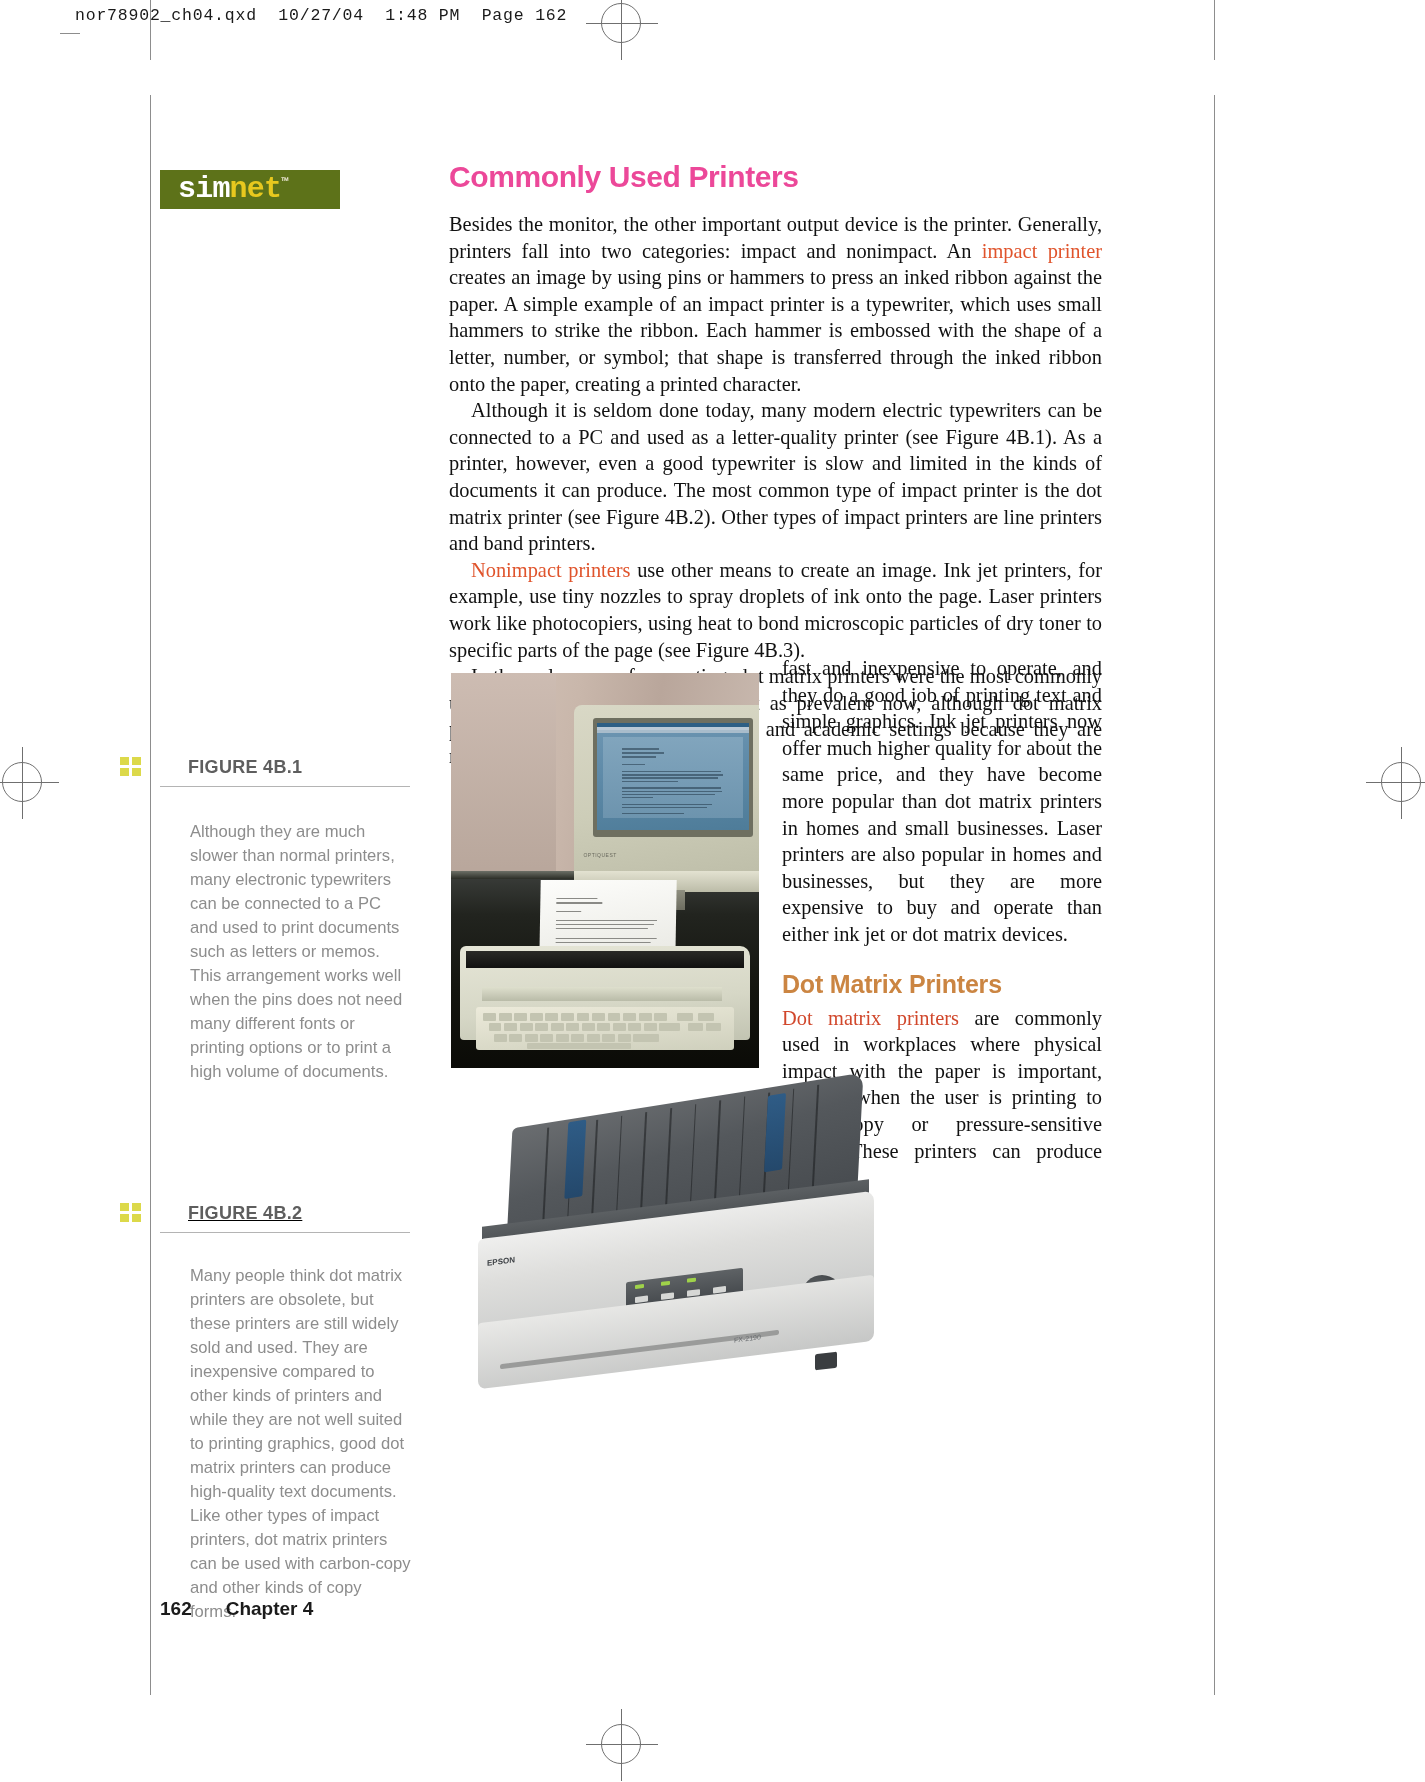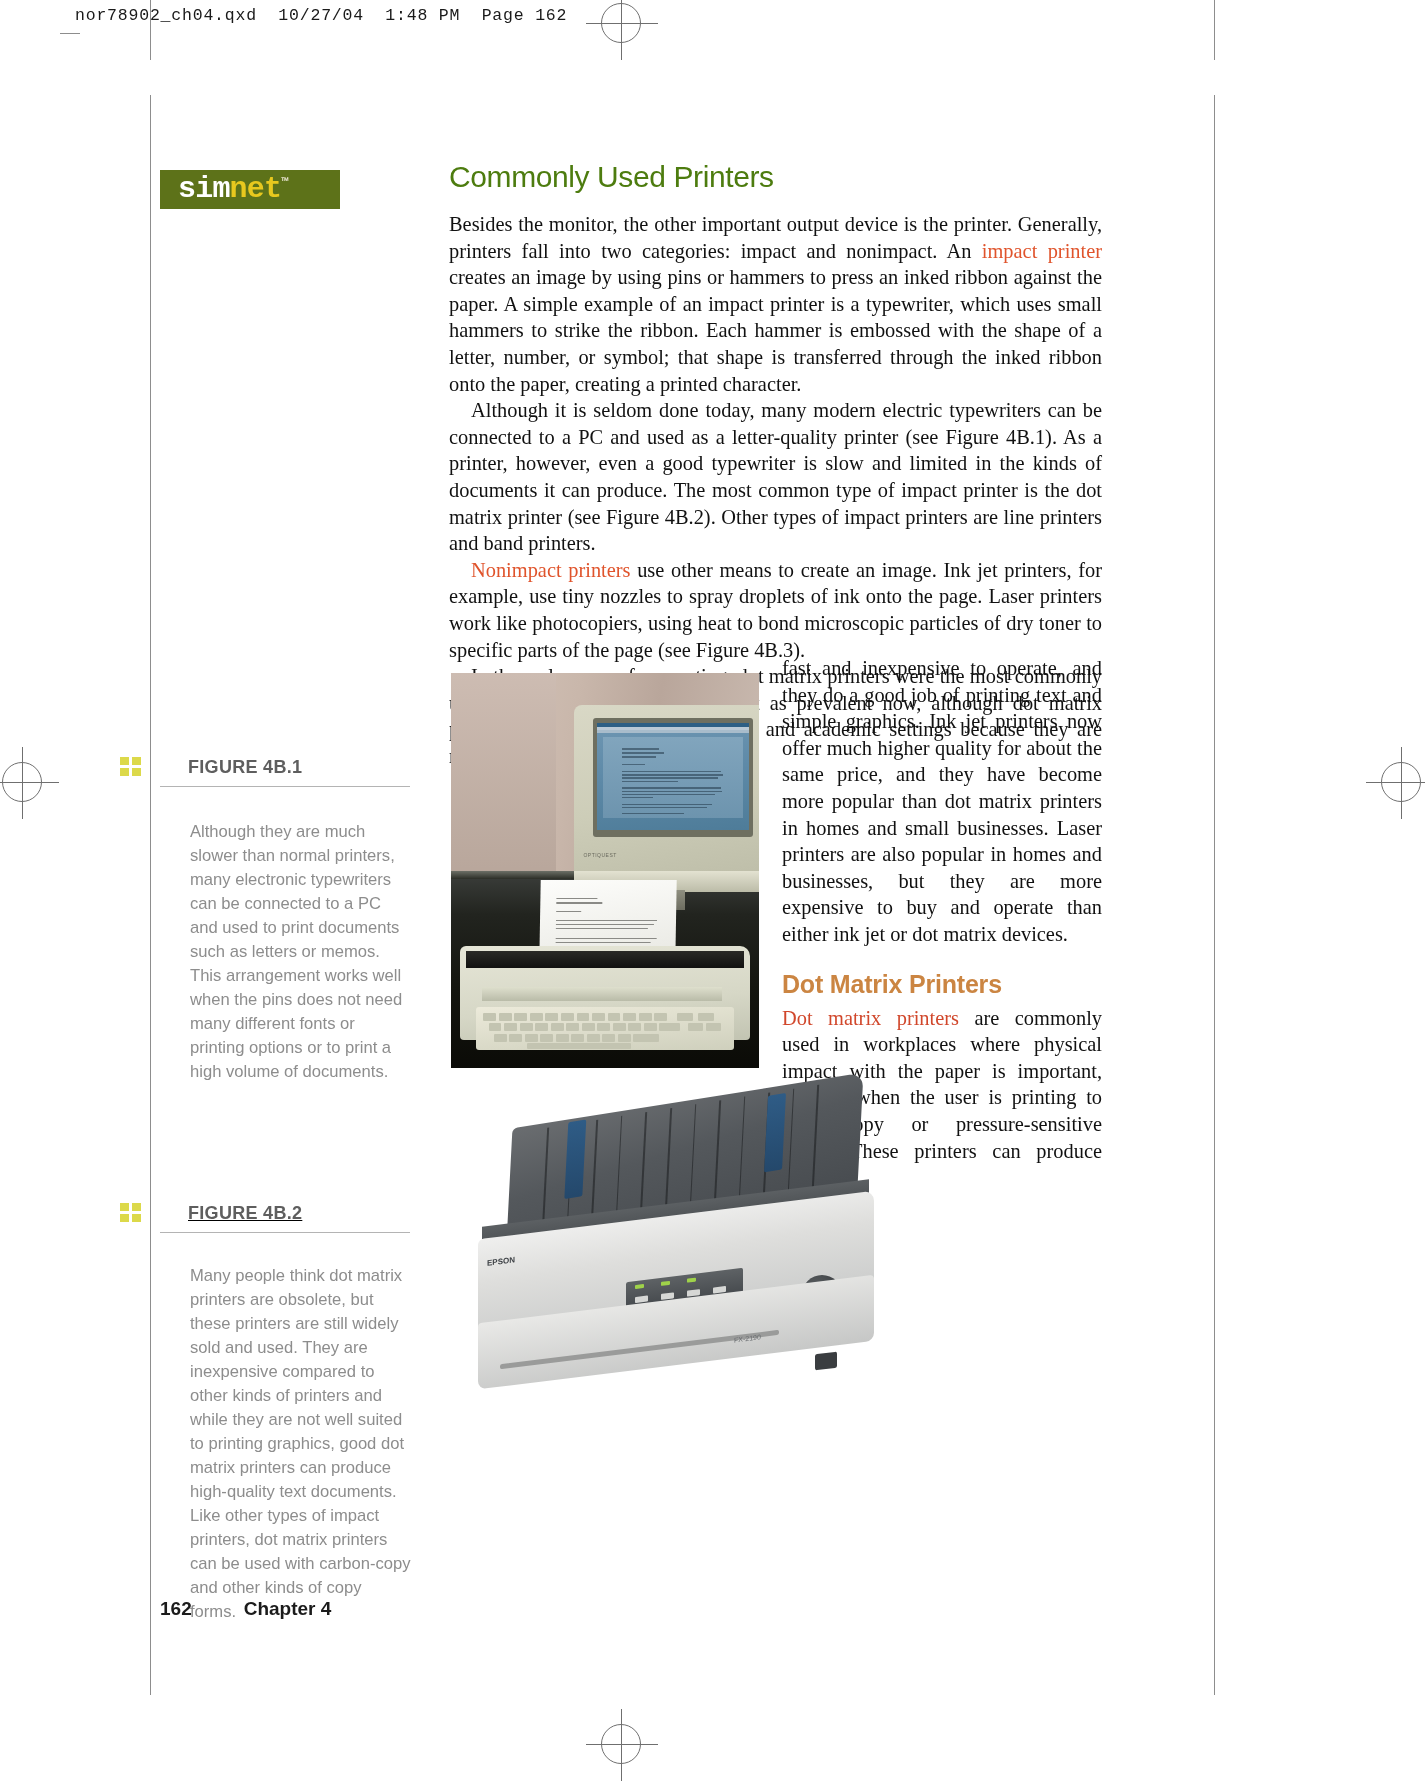--- a/index.html
+++ b/index.html
@@ -26,21 +26,21 @@
   .logo-txt{position:absolute;left:18px;top:50%;transform:translateY(-52%);
         font-family:Liberation Mono, monospace;font-size:30px;
         font-weight:700;letter-spacing:-.8px;white-space:nowrap;}
   .logo-sim{color:#fff;}
   .logo-net{color:#e8c81e;}
   .logo-tm{color:#e8e3cf;font-size:12px;vertical-align:super;font-weight:700;}
 
   
   .main{position:absolute;left:449px;top:160px;width:653px;}
   h1.sec{font-family:"Liberation Sans",sans-serif;font-size:30px;
-     font-weight:400;color:#4d7c0f;margin:0 0 17px 0;letter-spacing:-.4px;}
+     font-weight:700;color:#ec4899;margin:0 0 17px 0;letter-spacing:-.4px;}
   h2.sub{font-family:"Liberation Sans",sans-serif;font-size:25px;
      font-weight:700;color:#cb8542;margin:0 0 6px 0;letter-spacing:-.2px;}
   p.body{margin:0;font-size:20.4px;line-height:26.6px;color:#111;
      text-align:justify;text-indent:0;hyphens:auto;}
   p.ind{text-indent:22px;}
   .term{color:#e0542c;}
   .term2{color:#d1472b;}
   em{font-style:italic;}
 
   
@@ -57,21 +57,21 @@
   .fig-label{font-family:"Liberation Sans",sans-serif;font-size:18px;
      font-weight:700;color:#5e5e5e;letter-spacing:.3px;margin-left:44px;}
   .fig-rule{position:absolute;height:1px;background:#b4b4b4;left:160px;width:250px;}
   .cap{position:absolute;left:190px;width:222px;
      font-family:"Liberation Sans",sans-serif;font-size:16.6px;
      line-height:24px;color:#8d8d8d;}
 
   .footer{position:absolute;left:160px;top:1598px;
      font-family:"Liberation Sans",sans-serif;font-size:19px;font-weight:700;
      color:#1b1b1b;}
-  .footer .pg{margin-right:52px;}
+  .footer .pg{margin-right:34px;}
 
   
   .photo1{position:absolute;left:451px;top:673px;width:308px;height:395px;
      overflow:hidden;background:#0c0c0c;}
   .p1-wall{position:absolute;left:0;top:0;width:100%;height:52%;
      background:linear-gradient(100deg,#d7c7bd 0%,#c9b7ab 38%,#b9a69b 62%,#cbbcb2 100%);}
   .p1-wall2{position:absolute;left:0;top:0;width:34%;height:52%;
      background:linear-gradient(180deg,#cdbcb2,#b8a69b);}
   .p1-desk{position:absolute;left:0;top:50%;width:100%;height:50%;
      background:linear-gradient(180deg,#3c3f3c 0%,#22241f 22%,#14150f 60%,#0b0b07 100%);}

